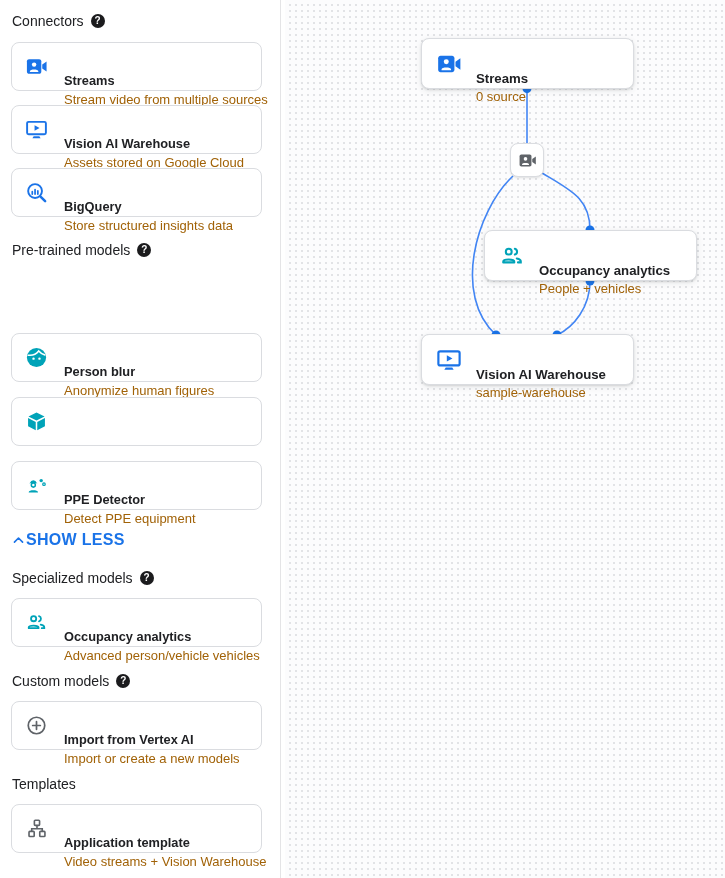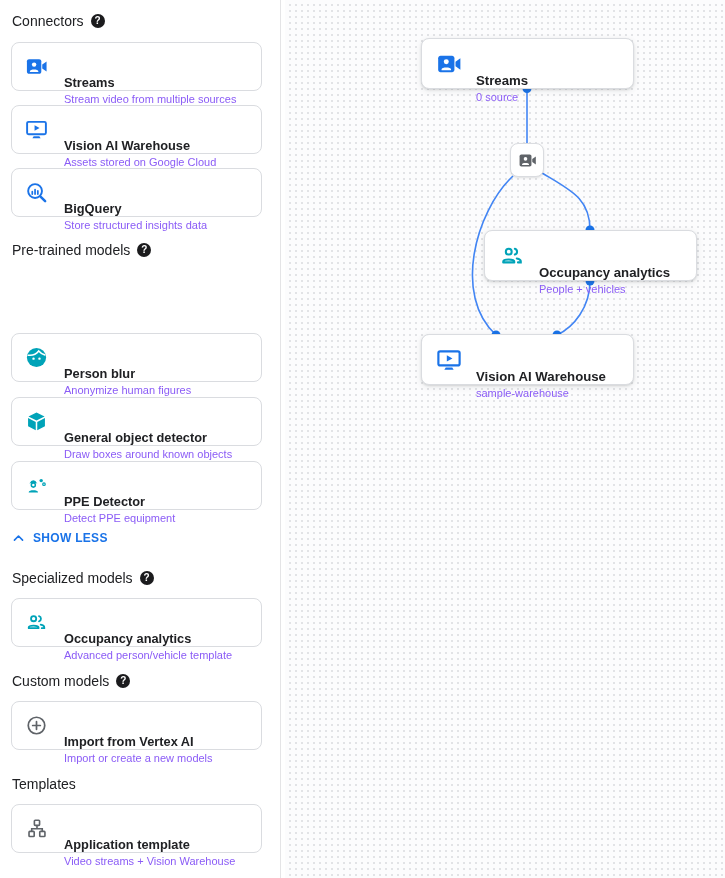--- a/index.html
+++ b/index.html
@@ -32,28 +32,28 @@
   }
   .card {
     position:absolute; left:11px; width:251px; height:49px;
     border:1px solid #dadce0; border-radius:8px; background:#fff;
     display:flex; align-items:center; padding-left:11px; cursor:grab;
   }
   .card .icn { width:26px; height:26px; flex:0 0 26px; display:flex; align-items:center; justify-content:center; }
   .card .icn svg { width:23px; height:23px; }
   .txt { margin-left:15px; min-width:0; }
   .t { font-size:12.8px; font-weight:700; color:#202124; line-height:1.45; white-space:nowrap;margin-top:48px; }
-  .s { font-size:11px; font-weight:400; color:#8b5cf6; line-height:1.35; white-space:nowrap; }
+  .s { font-size:13px; font-weight:400; color:#a16207; line-height:1.35; white-space:nowrap; }
   .blue { color:#1a73e8; }
   .teal { color:#00a3b8; }
   .gray { color:#5f6368; }
   .show-less {
     position:absolute; left:11px; top:531px;
-    display:flex; align-items:flex-start; gap:7px;
-    color:#1a73e8; font-size:12px; font-weight:700; letter-spacing:.3px;
+    display:flex; align-items:center; 
+    color:#1a73e8; font-size:16px; font-weight:700; letter-spacing:.3px;
     cursor:pointer;
   }
   .show-less svg { width:15px; height:15px; }
 
   
   .canvas {
     position:absolute; left:285px; top:0; width:440px; height:878px;
     background-color:#fcfcfd;
     background-image:radial-gradient(circle, #e2e3e6 1px, rgba(0,0,0,0) 1.15px);
     background-size:6px 6px; background-position:2px 2px;
@@ -158,24 +158,20 @@
     </div>
 
     <div class="card" style="top:397px">
       <span class="icn teal">
         <svg viewBox="0 0 24 24" fill="currentColor">
             <path d="M12 2.6l8.4 4.2L12 11 3.6 6.8z"></path>
             <path d="M3.2 8.4l8 4V21l-8-4z"></path>
             <path d="M20.8 8.4l-8 4V21l8-4z"></path>
           </svg>
       </span>
-      <div class="txt">
-        <div class="t">General object detector</div>
-        <div class="s">Draw boxes around known objects</div>
-      </div>
     </div>
 
     <div class="card" style="top:461px">
       <span class="icn teal">
         <svg viewBox="0 0 24 24">
             <path d="M5.3 9.2a3.5 3.5 0 016.8 0l.9.4H4.4z" fill="currentColor"></path>
             <circle cx="8.7" cy="11.6" r="2.1" fill="none" stroke="currentColor" stroke-width="1.6"></circle>
             <path d="M3.9 18.8c0-2.5 9.6-2.5 9.6 0v.5H3.9z" fill="currentColor"></path>
             <circle cx="16.9" cy="6.9" r="1.8" fill="currentColor"></circle>
             <circle cx="19.8" cy="10.6" r="1.3" fill="none" stroke="currentColor" stroke-width="1.3"></circle>
@@ -205,21 +201,21 @@
       <span class="icn teal">
         <svg viewBox="0 0 24 24" fill="none" stroke="currentColor">
             <circle cx="9" cy="8" r="2.7" stroke-width="1.9"></circle>
             <path d="M3.9 17.9v-.6c0-2.7 10.2-2.7 10.2 0v.6z" stroke-width="1.9" stroke-linejoin="round"></path>
             <path d="M14.6 5.3a2.8 2.8 0 010 5.4" stroke-width="1.9" stroke-linecap="round"></path>
             <path d="M16.4 14.3c2.2.4 3.7 1.2 3.7 2.6v1h-2.6" stroke-width="1.9" stroke-linecap="round"></path>
           </svg>
       </span>
       <div class="txt">
         <div class="t">Occupancy analytics</div>
-        <div class="s">Advanced person/vehicle template</div>
+        <div class="s">Advanced person/vehicle vehicles</div>
       </div>
     </div>
 
     <div class="heading" style="top:673px">
       <span>Custom models</span>
       <span class="help">?</span>
     </div>
 
     <div class="card" style="top:701px">
       <span class="icn gray">

